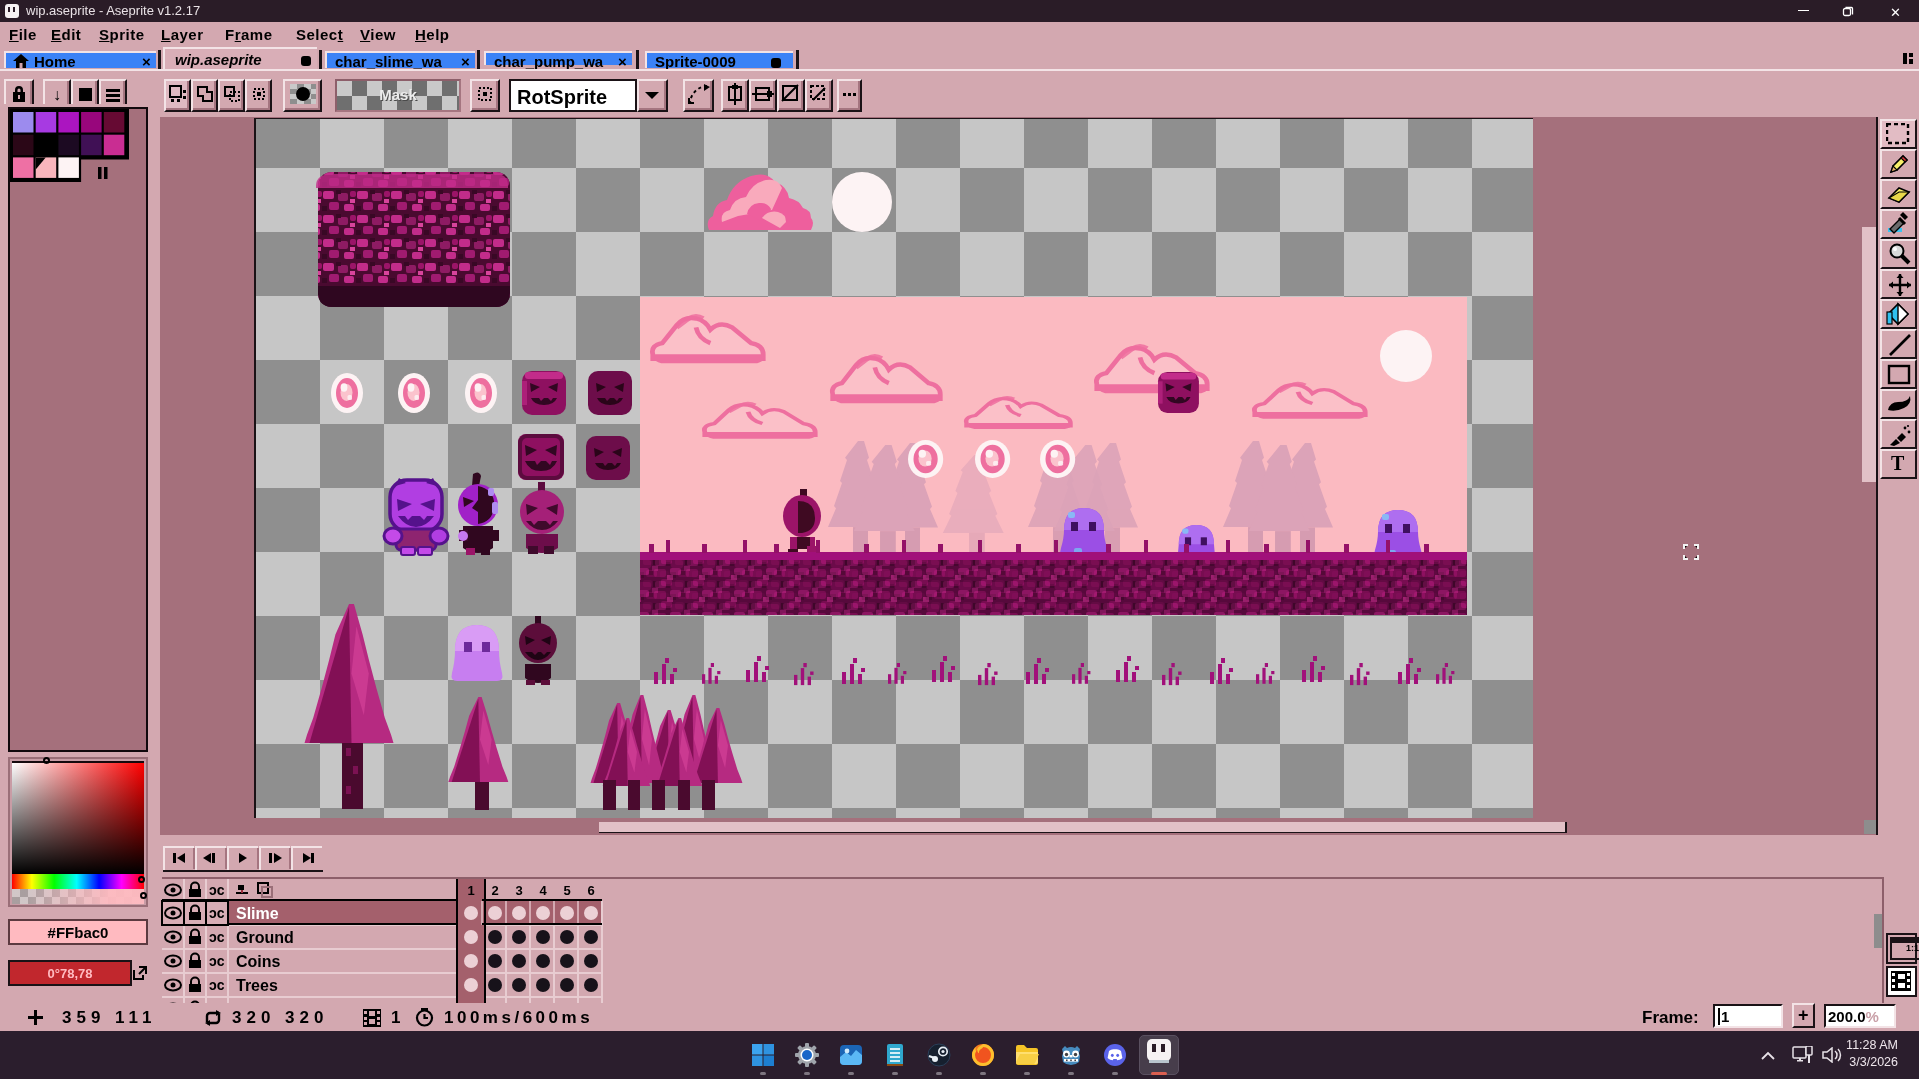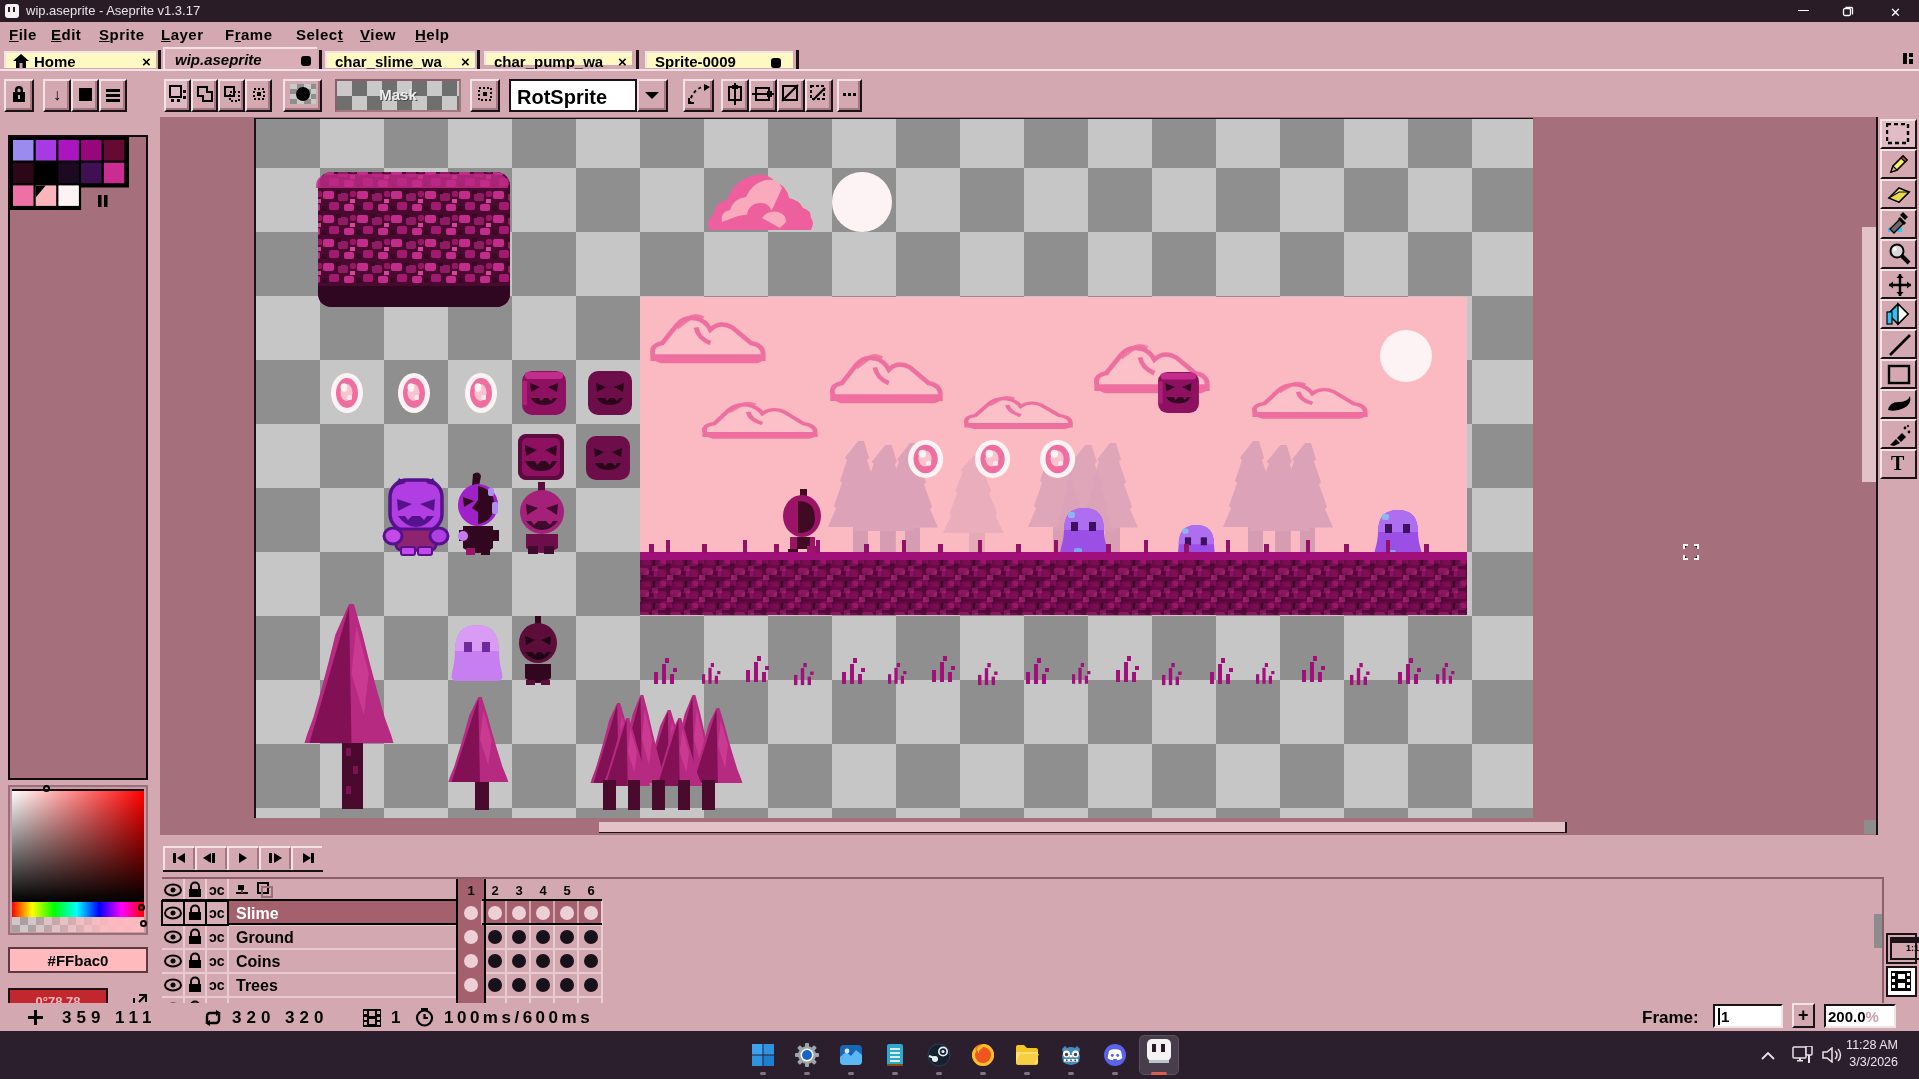--- a/index.html
+++ b/index.html
@@ -6,33 +6,33 @@
   html,body { width:1919px; height:1079px; overflow:hidden; background:#d3a8b0;
     font-family:"Liberation Sans", sans-serif; }
   
   #titlebar { position:absolute; left:0; top:0; width:1919px; height:22px; background:#2a1c27; }
   #titlebar .ttext { position:absolute; left:26px; top:3px; color:#e9e2e6; font-size:13px; }
   
   #menubar { position:absolute; left:0; top:22px; width:1919px; height:25px; background:#d3a8b0; }
   .menuitem { position:absolute; top:4px; color:#000; font-size:15px; font-weight:700; letter-spacing:0.5px;}
   
   #tabbar { position:absolute; left:0; top:47px; width:1919px; height:24px; background:#d3a8b0; }
-  .tab { position:absolute; top:2px; height:20px; background:#fef9c3;
+  .tab { position:absolute; top:2px; height:20px; background:#3b82f6;
      border-top:2px solid #f3e3e6; border-left:2px solid #f3e3e6; color:#000;
      font-size:15px; font-weight:700; }
   .tabsep { position:absolute; top:3px; width:3px; height:19px; background:#1a1216; }
   #tabline { position:absolute; left:0; top:69px; width:1919px; height:2px; background:#f3e3e6; }
   
   #toolbar { position:absolute; left:0; top:71px; width:1919px; height:46px; background:#d3a8b0; }
   .tbtn { position:absolute; top:8px; height:33px; background:#d3a8b0;
     border-top:2px solid #f3e3e6; border-left:2px solid #f3e3e6;
     border-right:2px solid #1a1216; border-bottom:2px solid #1a1216; }
   .tbtn .inner { position:absolute; inset:0; border-right:2px solid #a57580; border-bottom:2px solid #a57580;}
   
-  #leftpanel { position:absolute; left:0; top:132px; width:152px; height:887px; background:#d3a8b0; }
+  #leftpanel { position:absolute; left:0; top:104px; width:152px; height:887px; background:#d3a8b0; }
   #palettebox { position:absolute; left:8px; top:3px; width:140px; height:645px;
      background:#a5707c; border:2px solid #11090d; }
   
   #editor { position:absolute; left:160px; top:117px; width:1717px; height:718px; background:#a5707c; }
   #canvas { position:absolute; left:94px; top:1px; width:1279px; height:700px;
      background:
        conic-gradient(#c6c6c6 0 25%, #8f8f8f 0 50%, #c6c6c6 0 75%, #8f8f8f 0) ;
      background-size:128px 128px;
      background-position:0px -15px;
      border-left:2px solid #1a1216; border-top:1px solid #1a1216; }
@@ -337,21 +337,21 @@
       <rect x="22" y="64" width="9" height="5" fill="#5c0d3a"></rect>
     </g>
   </svg>
 </div>
 
 <div id="titlebar">
   <div style="position:absolute;left:5px;top:4px;width:14px;height:14px;background:#f6f2f3;border-radius:3px;">
     <div style="position:absolute;left:3px;top:3px;width:2px;height:5px;background:#2a1c27;"></div>
     <div style="position:absolute;left:8px;top:3px;width:2px;height:5px;background:#2a1c27;"></div>
   </div>
-  <div class="ttext">wip.aseprite - Aseprite v1.3.17</div>
+  <div class="ttext">wip.aseprite - Aseprite v1.2.17</div>
   <div style="position:absolute;left:1798px;top:10px;width:11px;height:1px;background:#fff;"></div>
   <svg width="12" height="12" viewBox="0 0 12 12" style="position:absolute;left:1842px;top:5px;">
     <path d="M3.5 2.5 h6 a1 1 0 0 1 1 1 v6" fill="none" stroke="#fff" stroke-width="1.3"></path>
     <rect x="1.5" y="3.5" width="7" height="7" rx="1.5" fill="#2a1c27" stroke="#fff" stroke-width="1.3"></rect>
   </svg>
   <div style="position:absolute;left:1890px;top:5px;color:#fff;font-size:13px;">✕</div>
 </div>
 
 <div id="menubar">
   <div class="menuitem" style="left:9px;"><u>F</u>ile</div>
@@ -614,21 +614,21 @@
       background:linear-gradient(to right, rgba(255,186,192,0.15) 10%, rgba(255,186,192,0.95) 75%),
                  conic-gradient(#9a9a9a 0 25%, #c9c9c9 0 50%, #9a9a9a 0 75%, #c9c9c9 0);
       background-size:100% 100%, 16px 16px;"></div>
     <div style="position:absolute;left:130px;top:133px;width:7px;height:7px;border:2px solid #000;border-radius:50%;"></div>
   </div>
 
   <div style="position:absolute;left:8px;top:815px;width:140px;height:26px;background:#ffbac0;border:2px solid #5c3a40;">
     <div style="position:absolute;left:0;top:3px;width:100%;text-align:center;font-size:15px;font-weight:700;color:#000;">#FFbac0</div>
   </div>
 
-  <div style="position:absolute;left:8px;top:856px;width:100px;height:26px;background:#c1272d;border:2px solid #1a1216;">
+  <div style="position:absolute;left:8px;top:856px;width:124px;height:26px;background:#c1272d;border:2px solid #1a1216;">
     <div style="position:absolute;left:0;top:4px;width:100%;text-align:center;font-size:13px;font-weight:700;color:#ffbac0;">0°78,78</div>
   </div>
   <svg width="16" height="16" viewBox="0 0 16 16" style="position:absolute;left:132px;top:861px;">
     <path d="M2 5 V14 H11 V10" fill="none" stroke="#000" stroke-width="2"></path>
     <path d="M7 2 H14 V9" fill="none" stroke="#000" stroke-width="2"></path>
     <path d="M14 2 L7 9" stroke="#000" stroke-width="2"></path>
   </svg>
 </div>
 
 <div id="tools">

